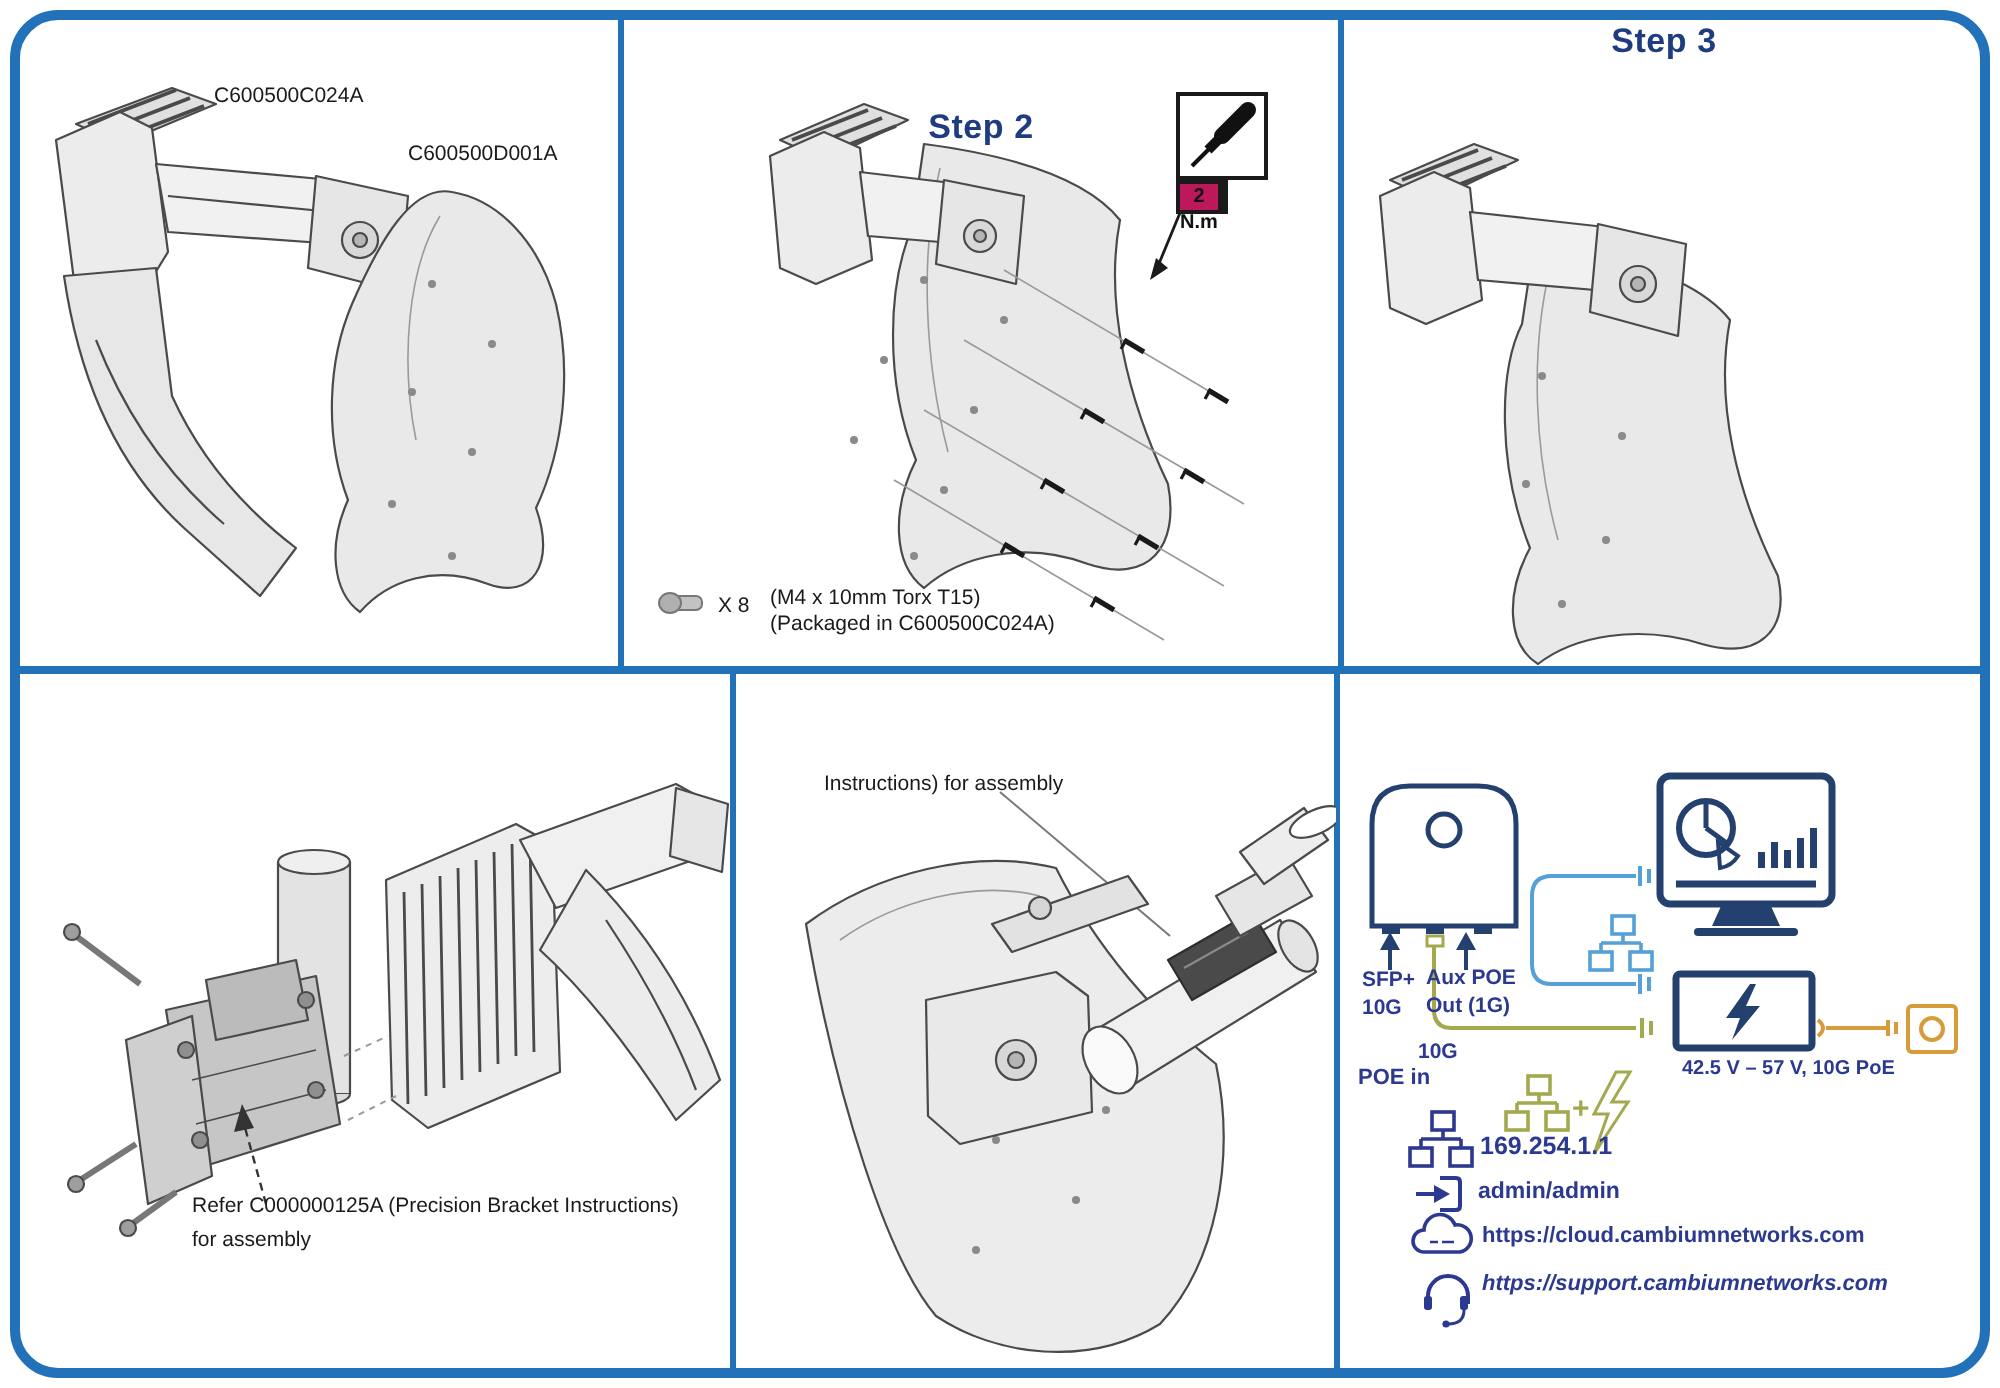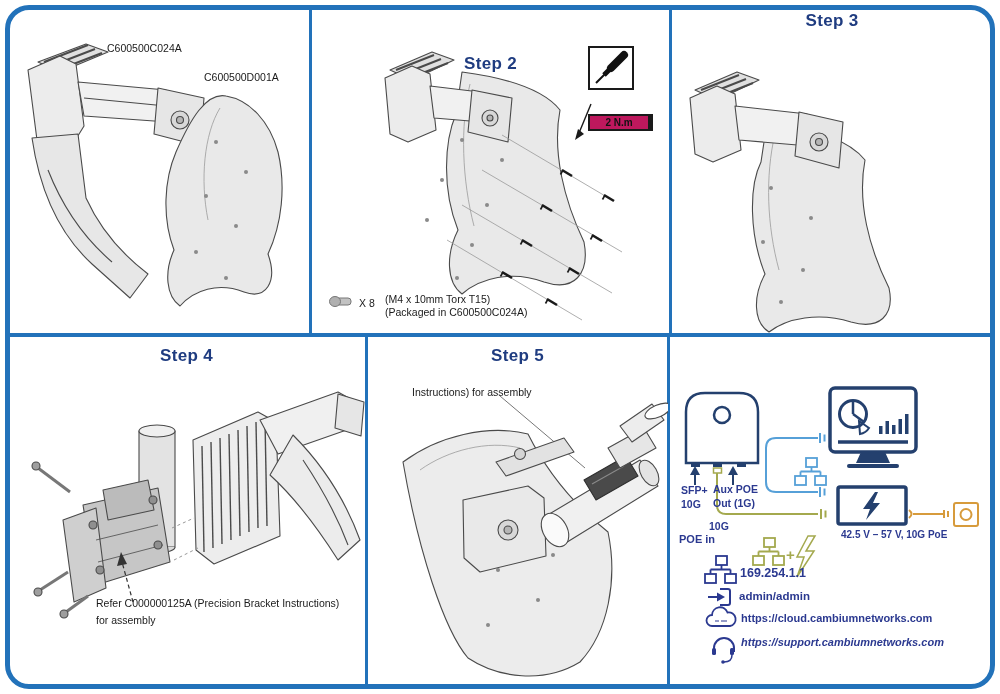--- a/index.html
+++ b/index.html
@@ -7,43 +7,41 @@
          font-family:"Liberation Sans",sans-serif;}
   .frame{position:absolute;left:5px;top:5px;right:5px;bottom:5px;
          border:5px solid #2272BA;border-radius:24px;}
   .divider{position:absolute;background:#2272BA;}
   .hdr{position:absolute;font-weight:bold;font-size:17px;color:#1F3C80;
        text-align:center;letter-spacing:.3px;}
   .lbl{position:absolute;font-size:10.5px;color:#1a1a1a;line-height:13px;white-space:nowrap;}
   .nav{position:absolute;font-weight:bold;color:#2B3990;white-space:nowrap;text-align:right;}
   .torque-box{position:absolute;left:588px;top:46px;width:46px;height:44px;
               background:#fff;border:2px solid #1a1a1a;box-sizing:border-box;}
-  .torque-label{position:absolute;left:588px;top:90px;width:65px;height:17px;
+  .torque-label{position:absolute;left:588px;top:90px;width:26px;height:17px;
                 background:#be185d;border:2px solid #1a1a1a;border-right-width:5px;
                 box-sizing:border-box;font-size:10px;font-weight:bold;color:#111;
-                text-align:center;line-height:13px;margin-top:24px;}
+                text-align:center;line-height:13px;}
   svg{position:absolute;}
   .ill{stroke:#4a4a4a;stroke-width:1.1;fill:#ececec;stroke-linejoin:round;}
 </style>
 </head>
 <body>
 
 <div id="stage">
 
   <div class="frame"></div>
   <div class="divider" style="left:5px;top:333px;width:990px;height:4px;"></div>
   <div class="divider" style="left:309px;top:10px;width:3px;height:323px;"></div>
   <div class="divider" style="left:669px;top:10px;width:3px;height:323px;"></div>
   <div class="divider" style="left:365px;top:337px;width:3px;height:347px;"></div>
   <div class="divider" style="left:667px;top:337px;width:3px;height:347px;"></div>
 
   <div class="hdr" style="left:312px;top:11px;width:357px;margin-top:43px;">Step 2</div>
   <div class="hdr" style="left:672px;top:11px;width:320px;">Step 3</div>
-  <div class="hdr" style="left:8px;top:346px;width:357px;">Step 4</div>
-  <div class="hdr" style="left:368px;top:346px;width:299px;">Step 5</div>
 
   <svg style="left:8px;top:30px;" width="301" height="303" viewBox="0 0 301 303">
     <g class="ill">
 
       <g>
         <path d="M30,32 L78,14 L100,22 L52,42 Z" fill="#e0e0e0"></path>
         <path d="M36,32 l44,-17 M43,36 l44,-17 M50,40 l44,-17" fill="none" stroke-width="2"></path>
         <path d="M20,40 L52,26 L68,34 L76,96 L60,122 L30,118 Z"></path>
         <path d="M24,108 Q36,190 84,234 L122,268 L140,244 Q98,212 78,168 L70,104 Z" fill="#e7e7e7"></path>
         <path d="M40,140 Q62,196 104,232" fill="none"></path>

